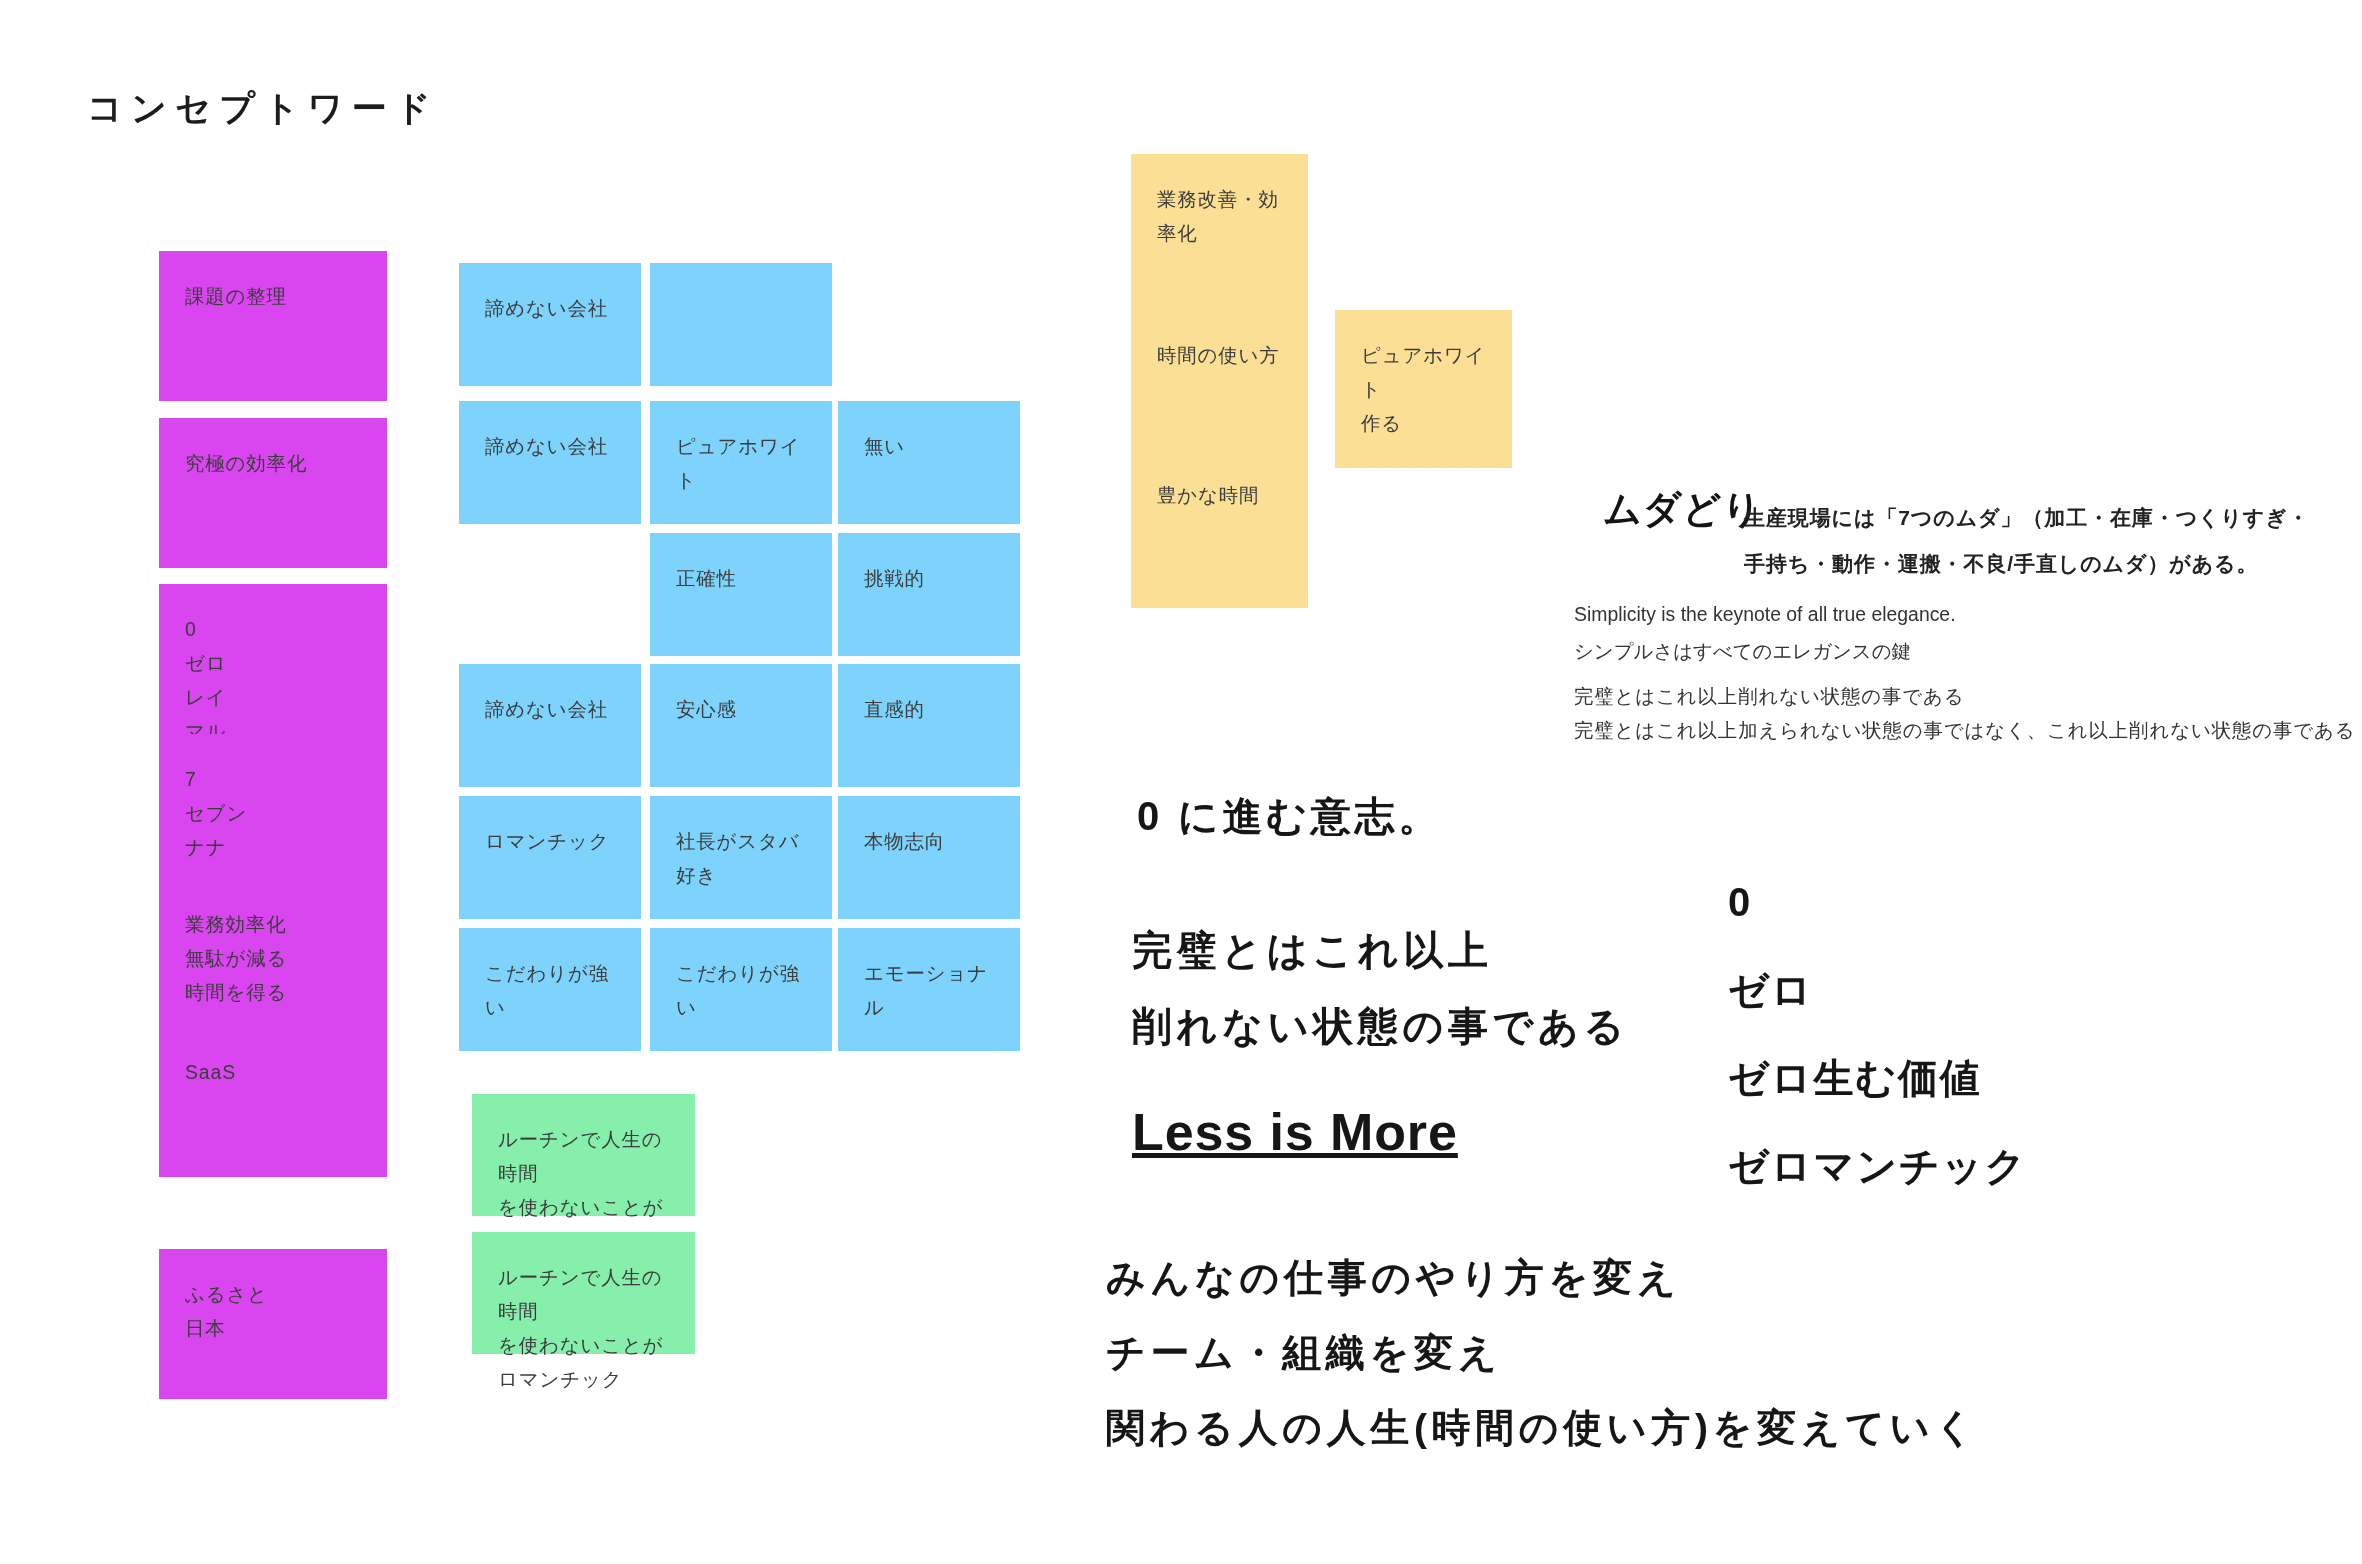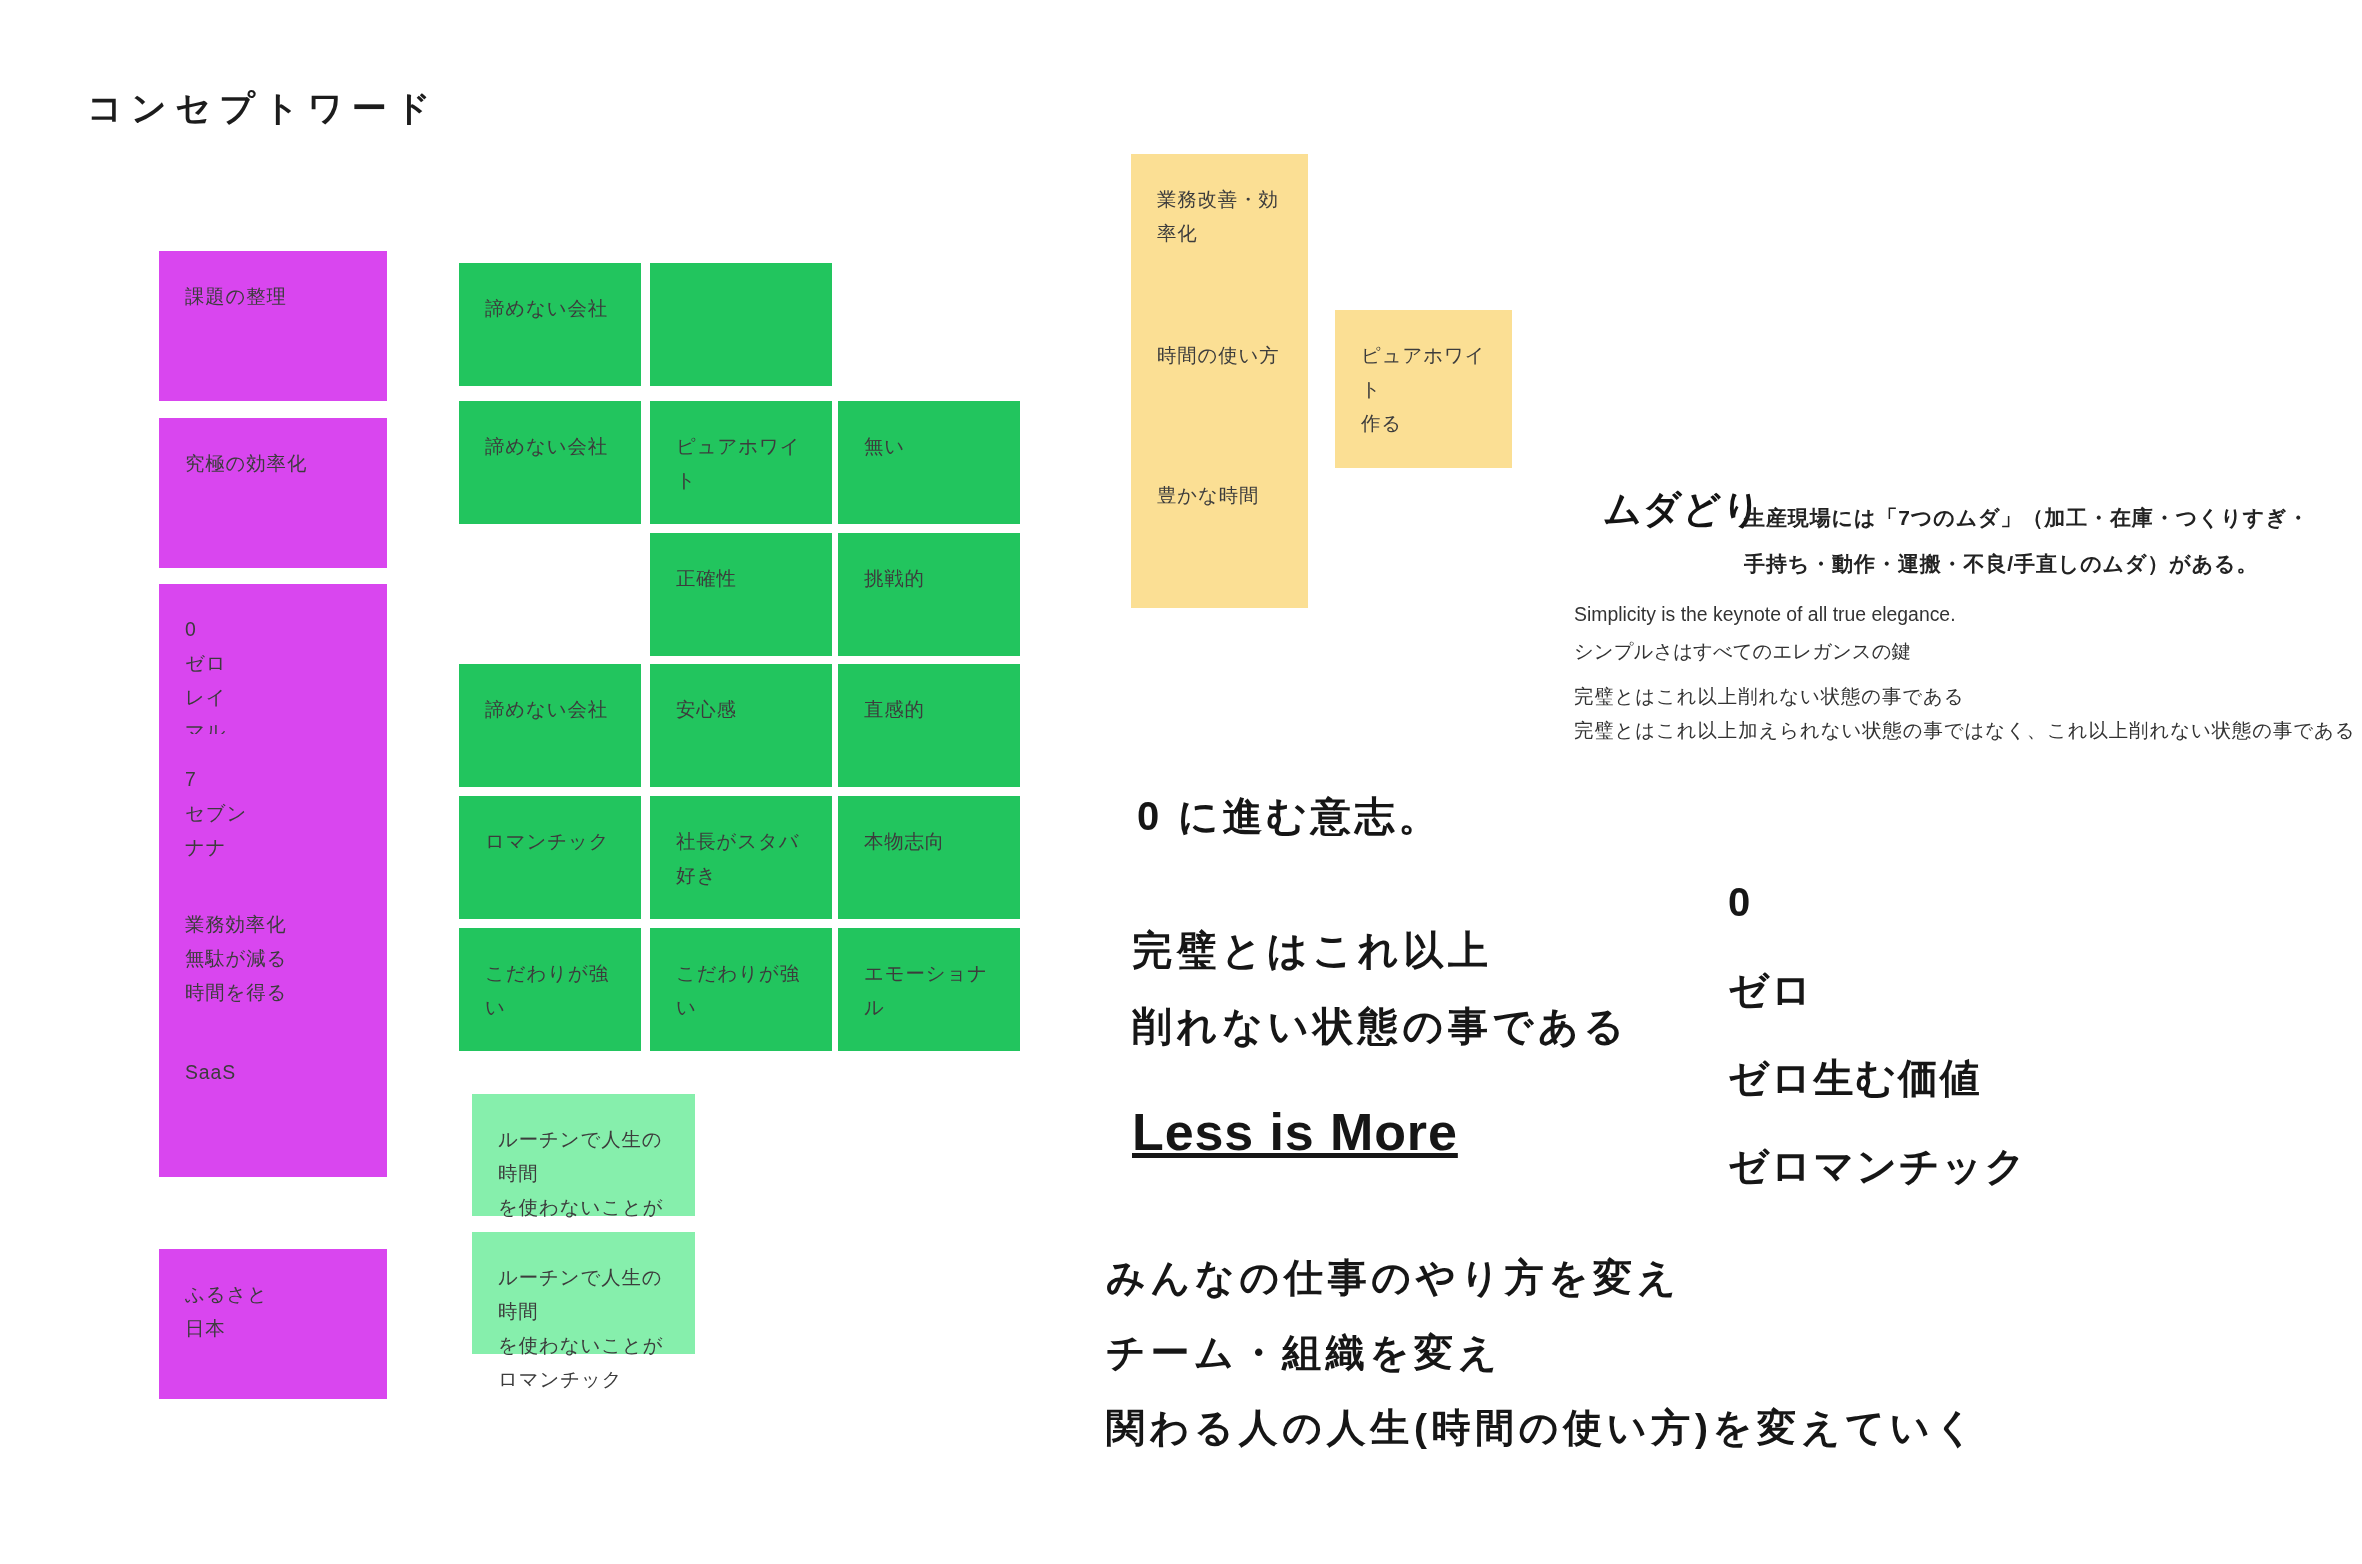--- a/index.html
+++ b/index.html
@@ -13,21 +13,21 @@
   .title{
     position:absolute;left:87px;top:85px;
     font-size:35px;font-weight:bold;letter-spacing:8.3px;color:#1c1c1c;
   }
   .note{
     position:absolute;
     box-sizing:border-box;
     overflow:visible;
   }
   .nt-green{background:#d946ef;width:228px;height:150px;}
-  .g-note{background:#22c55e;width:182px;height:123px;}
+  .g-note{background:#7dd3fc;width:182px;height:123px;}
   .r-note{background:#86efac;width:223px;height:122px;}
   .y-note{background:#fbdf94;width:177px;height:158px;}
   .note-text{
     padding:28px 16.6px 0 26px;
     font-size:19.4px;line-height:34px;letter-spacing:0.9px;
     color:#3c3c3c;white-space:pre-line;
   }
   .muda-heading{
     position:absolute;left:1567px;top:484px;
     font-size:38px;font-weight:bold;color:#141414;letter-spacing:0.9px;margin-left:36px;

